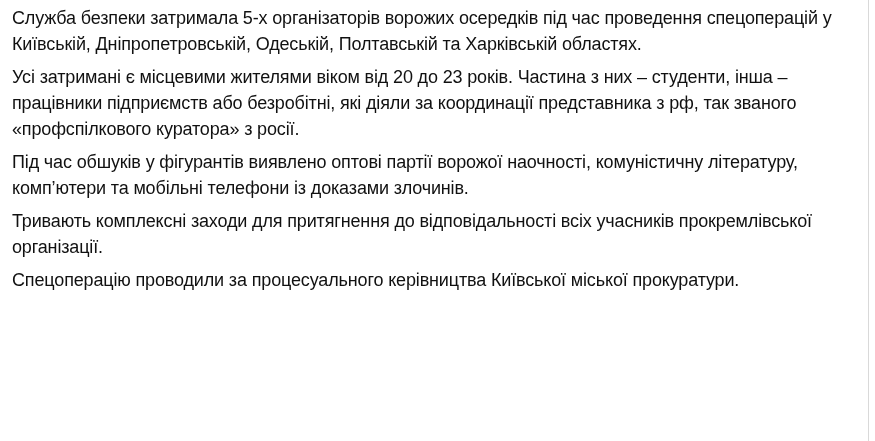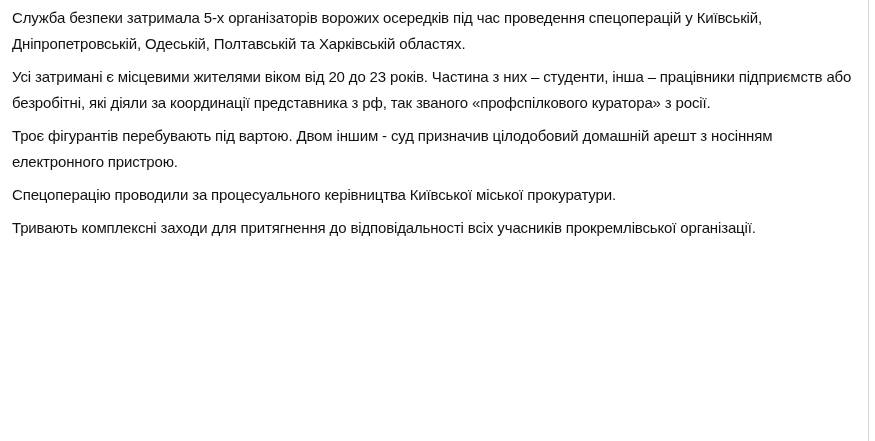--- a/index.html
+++ b/index.html
@@ -14,35 +14,35 @@
     background: #ffffff;
     overflow: hidden;
   }
   .post-text-column {
     box-sizing: border-box;
     width: 869px;
     height: 441px;
     border-right: 1px solid #d9d9d9;
     padding: 5px 14px 0 12px;
     font-family: "Liberation Sans", "DejaVu Sans", sans-serif;
-    font-size: 15px;
+    font-size: 18px;
     line-height: 26px;
     letter-spacing: -0.15px;
     color: #111111;
     background: #ffffff;
   }
   .post-text-column p {
     margin: 0 0 7px 0;
     max-width: 845px;
   }
 </style>
 </head>
 <body>
 
 <div class="viewport">
   <div class="post-text-column">
     <p>Служба безпеки затримала 5-х організаторів ворожих осередків під час проведення спецоперацій у Київській, Дніпропетровській, Одеській, Полтавській та Харківській областях.</p>
     <p>Усі затримані є місцевими жителями віком від 20 до 23 років. Частина з них – студенти, інша – працівники підприємств або безробітні, які діяли за координації представника з рф, так званого «профспілкового куратора» з росії.</p>
-    <p>Троє фігурантів перебувають під вартою. Двом іншим - суд призначив цілодобовий домашній арешт з носінням електронного пристрою.</p>
+    <p>Під час обшуків у фігурантів виявлено оптові партії ворожої наочності, комуністичну літературу, комп’ютери та мобільні телефони із доказами злочинів.</p>
+    <p>Тривають комплексні заходи для притягнення до відповідальності всіх учасників прокремлівської організації.</p>
     <p>Спецоперацію проводили за процесуального керівництва Київської міської прокуратури.</p>
-    <p>Тривають комплексні заходи для притягнення до відповідальності всіх учасників прокремлівської організації.</p>
   </div>
 </div>
 
 </body></html>

